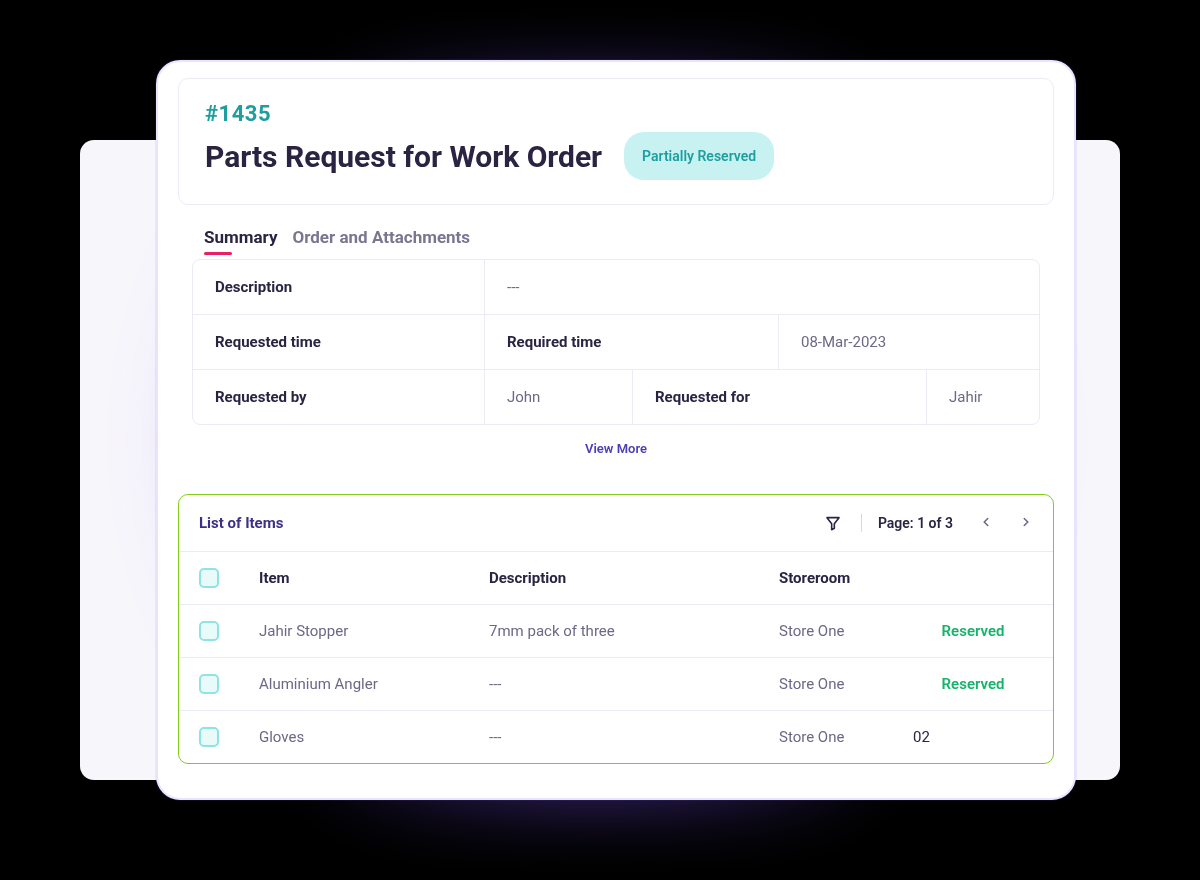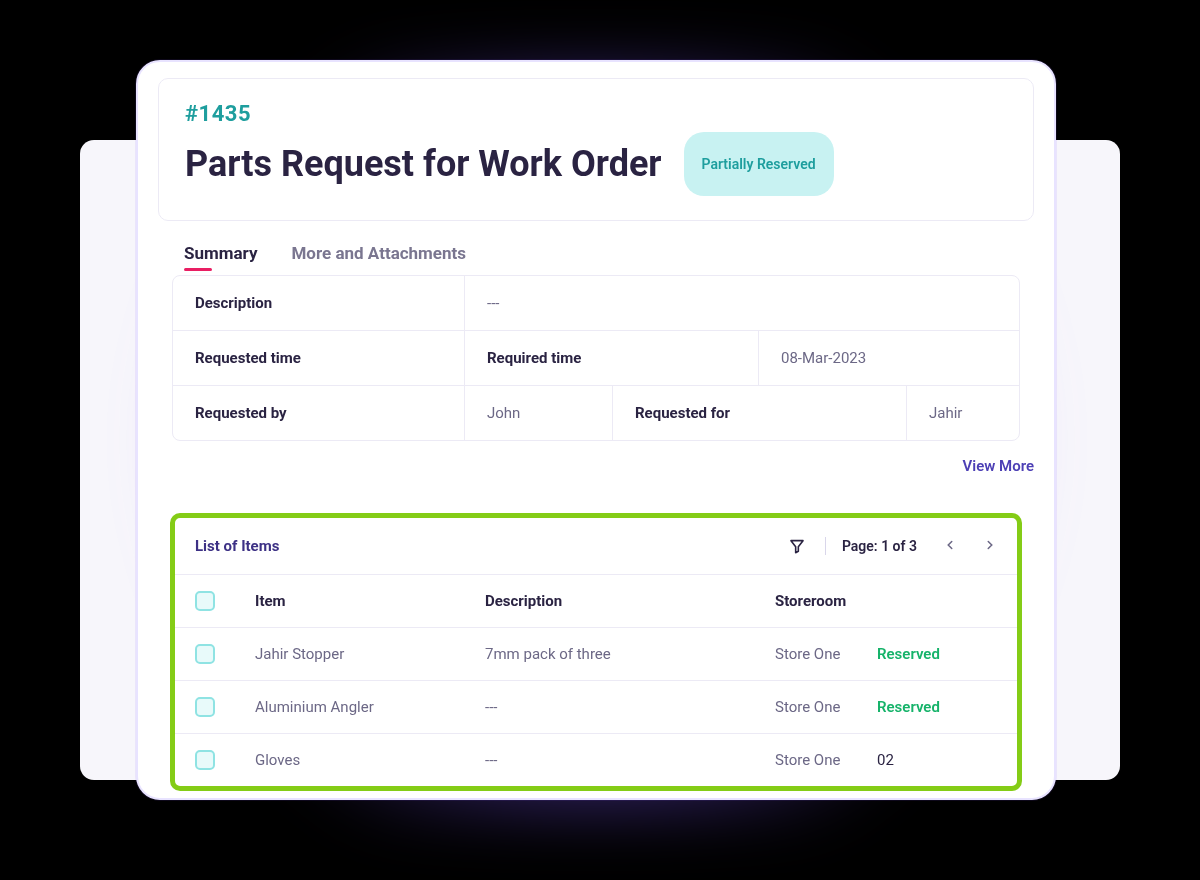--- a/index.html
+++ b/index.html
@@ -26,21 +26,21 @@
     width: 930px;
     height: 760px;
     border-radius: 22px;
     filter: blur(28px);
     background: radial-gradient(circle at 50% 50%, rgba(128,90,255,0.55), rgba(128,90,255,0.35) 55%, rgba(128,90,255,0) 75%);
     z-index: 1;
   }
   .frame {
     position: absolute;
     top: 60px;
-    left: 136px;
+    left: 156px;
     width: 920px;
     height: 740px;
     background: #fff;
     border-radius: 24px;
     border: 2px solid #e8e3ff;
     overflow: hidden;
     z-index: 2;
     box-shadow: 0 0 0 1px rgba(124,77,255,0.10);
   }
   .pad { padding: 16px 20px 0 20px; }
@@ -58,38 +58,38 @@
     font-size: 22px;
     letter-spacing: .5px;
   }
   .title-row {
     display: flex;
     align-items: center;
     gap: 22px;
     margin-top: 6px;
   }
   .page-title {
-    font-size: 36px;
+    font-size: 30px;
     font-weight: 700;
     color: #2a2342;
   }
   .status-pill {
     background: #c8f2f2;
     color: #1e9e9e;
     font-weight: 600;
     font-size: 14px;
-    padding: 24px 18px;
+    padding: 16px 18px;
     border-radius: 20px;
     text-align: right;
   }
 
   
   .tabs {
     display: flex;
-    gap: 34px;
+    gap: 15px;
     padding: 22px 26px 12px;
   }
   .tab {
     font-size: 17px;
     font-weight: 700;
     color: #7a7690;
     cursor: pointer;
     position: relative;
   }
   .tab.active {
@@ -123,32 +123,32 @@
   .scell:last-child { border-right: none; }
   .scell.lab { font-weight: 700; color: #2a2342; }
   .scell.val { color: #6c6886; }
   .w-lab { width: 292px; }
   .w-val { width: 148px; }
   .w-lab2 { width: 294px; }
   .w-val2 { flex: 1; }
   .desc-row .scell.val { flex: 1; }
 
   .view-more {
-    text-align: right;
+    text-align: center;
     padding: 16px 0 24px;
     font-weight: 600;
-    font-size: 15px;
+    font-size: 13px;
     color: #4c3fb5;
     cursor: pointer;
   }
 
   
   .items-card {
-    margin: 14px 32px 0;
-    border: 5px solid #84cc16;
+    margin: 14px 20px 0;
+    border: 1px solid #84cc16;
     border-radius: 10px;
     background: #fff;
   }
   .items-hdr {
     display: flex;
     align-items: center;
     padding: 16px 20px;
     border-bottom: 1px solid #eceaf5;
   }
   .items-title {
@@ -183,21 +183,21 @@
   .trow:last-child { border-bottom: none; }
   .thead { font-weight: 700; color: #2a2342; font-size: 15px; }
   .trow  { color: #6c6886; font-size: 15px; }
   .chk {
     width: 20px; height: 20px;
     border: 2px solid #8fe3e3;
     border-radius: 5px;
     background: #e8fafa;
     cursor: pointer;
   }
-  .status-reserved { color: #16b36a; font-weight: 600; text-align: left; }
+  .status-reserved { color: #16b36a; font-weight: 600; text-align: center; }
   .status-qty      { color: #2a2342; }
 </style>
 </head>
 <body>
 
 <div class="back-cards"></div>
 <div class="glow"></div>
 
 <div class="frame">
 
@@ -206,21 +206,21 @@
     <div class="hdr-card">
       <div class="req-id">#1435</div>
       <div class="title-row">
         <div class="page-title">Parts Request  for Work Order</div>
         <div class="status-pill">Partially Reserved</div>
       </div>
     </div>
 
     <div class="tabs">
       <div class="tab active">Summary</div>
-      <div class="tab">More and Attachments</div>
+      <div class="tab">Order and Attachments</div>
     </div>
 
     <div class="summary">
       <div class="srow desc-row">
         <div class="scell lab w-lab">Description</div>
         <div class="scell val">---</div>
       </div>
       <div class="srow">
         <div class="scell lab w-lab">Requested time</div>
         <div class="scell lab w-lab2">Required time</div>

